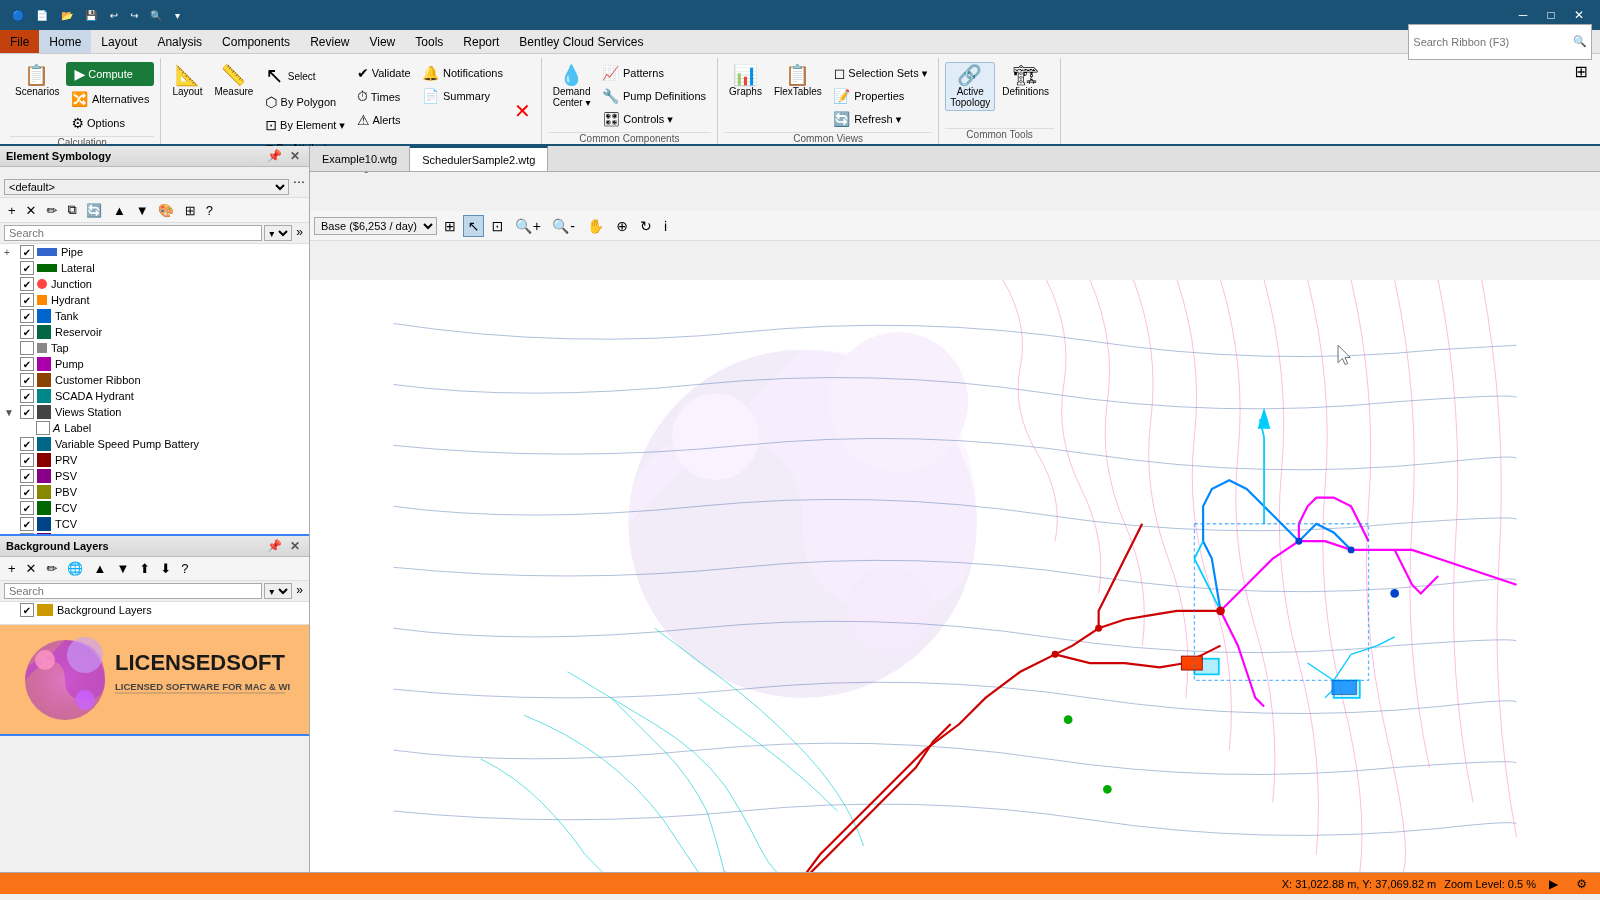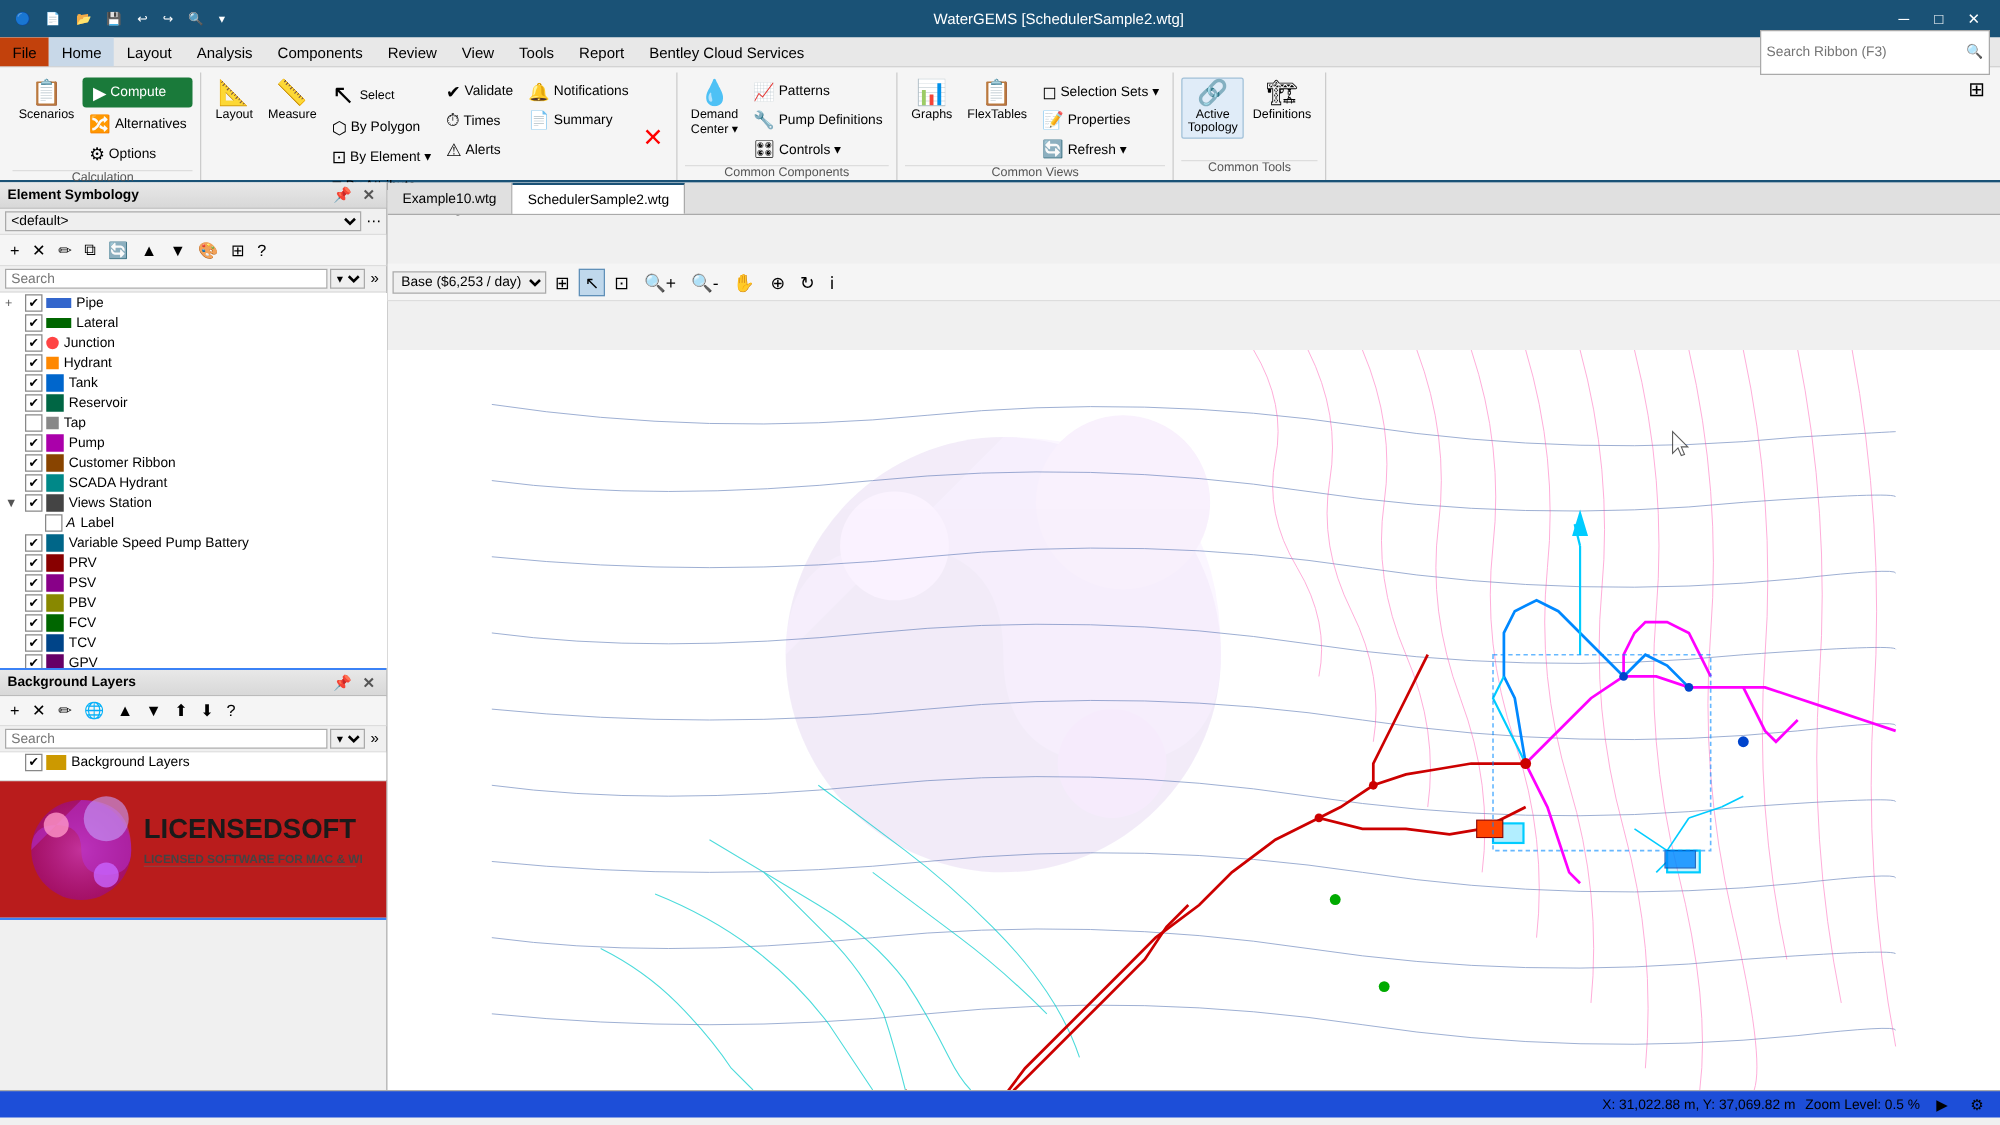--- a/index.html
+++ b/index.html
@@ -55,21 +55,21 @@
     #canvas-area { flex: 1; display: flex; flex-direction: column; overflow: hidden; gap: 39px; }
     #tabs-bar { background: #e0e0e0; display: flex; border-bottom: 1px solid #aaa; height: 26px; }
     .tab { padding: 4px 12px; cursor: pointer; font-size: 11px; border-right: 1px solid #aaa; display: flex; align-items: center; }
     .tab.active { background: white; border-top: 2px solid #1a5276; }
     #canvas-toolbar { background: #f5f5f5; padding: 2px 4px; display: flex; align-items: center; gap: 2px; border-bottom: 1px solid #ddd; }
     .canvas-tool-btn { font-size: 14px; cursor: pointer; padding: 2px 4px; border: 1px solid transparent; }
     .canvas-tool-btn.active { background: #c0d8ec; border-color: #6090b8; }
     #canvas { flex: 1; background: white; position: relative; overflow: hidden; }
 
     
-    #statusbar { background: #1d4ed8; border-top: 1px solid #aaa; height: 22px; display: flex; align-items: center; justify-content: flex-end; padding: 0 8px; font-size: 11px; gap: 8px; }
+    #statusbar { background: #f97316; border-top: 1px solid #aaa; height: 22px; display: flex; align-items: center; justify-content: flex-end; padding: 0 8px; font-size: 11px; gap: 8px; }
 
     
     #map-svg { width: 100%; height: 100%; }
 
     .search-box { display: flex; align-items: center; border: 1px solid #aaa; background: white; padding: 0 4px; height: 36px; }
     .search-box input { border: none; outline: none; font-size: 11px; width: 160px; }
 
     .panel-element-symbology { height: 390px; display: flex; flex-direction: column; }
     .panel-bg-layers { height: 200px; display: flex; flex-direction: column; }
     .panel-tree-bg { overflow-y: auto; flex: 1; background: white; }
@@ -81,21 +81,20 @@
   <div class="app-icon">
     <span>🔵</span>
     <span>📄</span>
     <span>📂</span>
     <span>💾</span>
     <span>↩</span>
     <span>↪</span>
     <span>🔍</span>
     <span>▾</span>
   </div>
-  <div class="title">WaterGEMS [SchedulerSample2.wtg]</div>
   <div class="win-controls">
     <button class="win-btn">─</button>
     <button class="win-btn">□</button>
     <button class="win-btn close-btn">✕</button>
   </div>
 </div>
 
 <div id="menubar">
   <div class="menu-item active">File</div>
   <div class="menu-item active" style="background:#c8d8e8;">Home</div>
@@ -278,21 +277,21 @@
 
     <div class="panel panel-element-symbology">
       <div class="panel-header">
         <span>Element Symbology</span>
         <div class="panel-header-btns">
           <span class="panel-header-btn">📌</span>
           <span class="panel-header-btn">✕</span>
         </div>
       </div>
       <div style="padding:2px 4px;border-bottom:1px solid #ddd;display:flex;align-items:center;gap:4px;">
-        <select style="flex:1;font-size:11px;border:1px solid #aaa;">
+        <select style="flex:1;font-size:11px;border:1px solid #aaa;margin-top:10px;">
           <option>&lt;default&gt;</option>
         </select>
         <span style="cursor:pointer;font-size:12px;">⋯</span>
       </div>
       <div class="panel-toolbar">
         <span class="panel-toolbar-btn">+</span>
         <span class="panel-toolbar-btn">✕</span>
         <span class="panel-toolbar-btn">✏</span>
         <span class="panel-toolbar-btn">⧉</span>
         <span class="panel-toolbar-btn">🔄</span>
@@ -455,21 +454,21 @@
       </div>
       <div class="panel-tree-bg" style="flex:1;overflow-y:auto;background:white;">
         <div class="tree-item">
           <span class="expander"> </span>
           <span class="checkbox cb-checked" style="background:white;border:1px solid #888;">✔</span>
           <span style="width:16px;height:12px;background:#cc9900;display:inline-block;margin-right:4px;"></span>
           <span>Background Layers</span>
         </div>
       </div>
 
-      <div style="background:#b91c1c;padding:8px;display:flex;align-items:center;justify-content:center;border-top:1px solid #ddd;height:110px;">
+      <div style="background:#fdba74;padding:8px;display:flex;align-items:center;justify-content:center;border-top:1px solid #ddd;height:110px;">
         <svg width="270" height="90" viewBox="0 0 270 90">
 
           <defs>
             <radialGradient id="purpleGrad" cx="50%" cy="50%" r="50%">
               <stop offset="0%" style="stop-color:#cc44ff;stop-opacity:0.8"></stop>
               <stop offset="100%" style="stop-color:#8800cc;stop-opacity:0.6"></stop>
             </radialGradient>
             <radialGradient id="pinkGrad" cx="50%" cy="50%" r="50%">
               <stop offset="0%" style="stop-color:#ff88cc;stop-opacity:0.8"></stop>
               <stop offset="100%" style="stop-color:#cc0066;stop-opacity:0.6"></stop>

